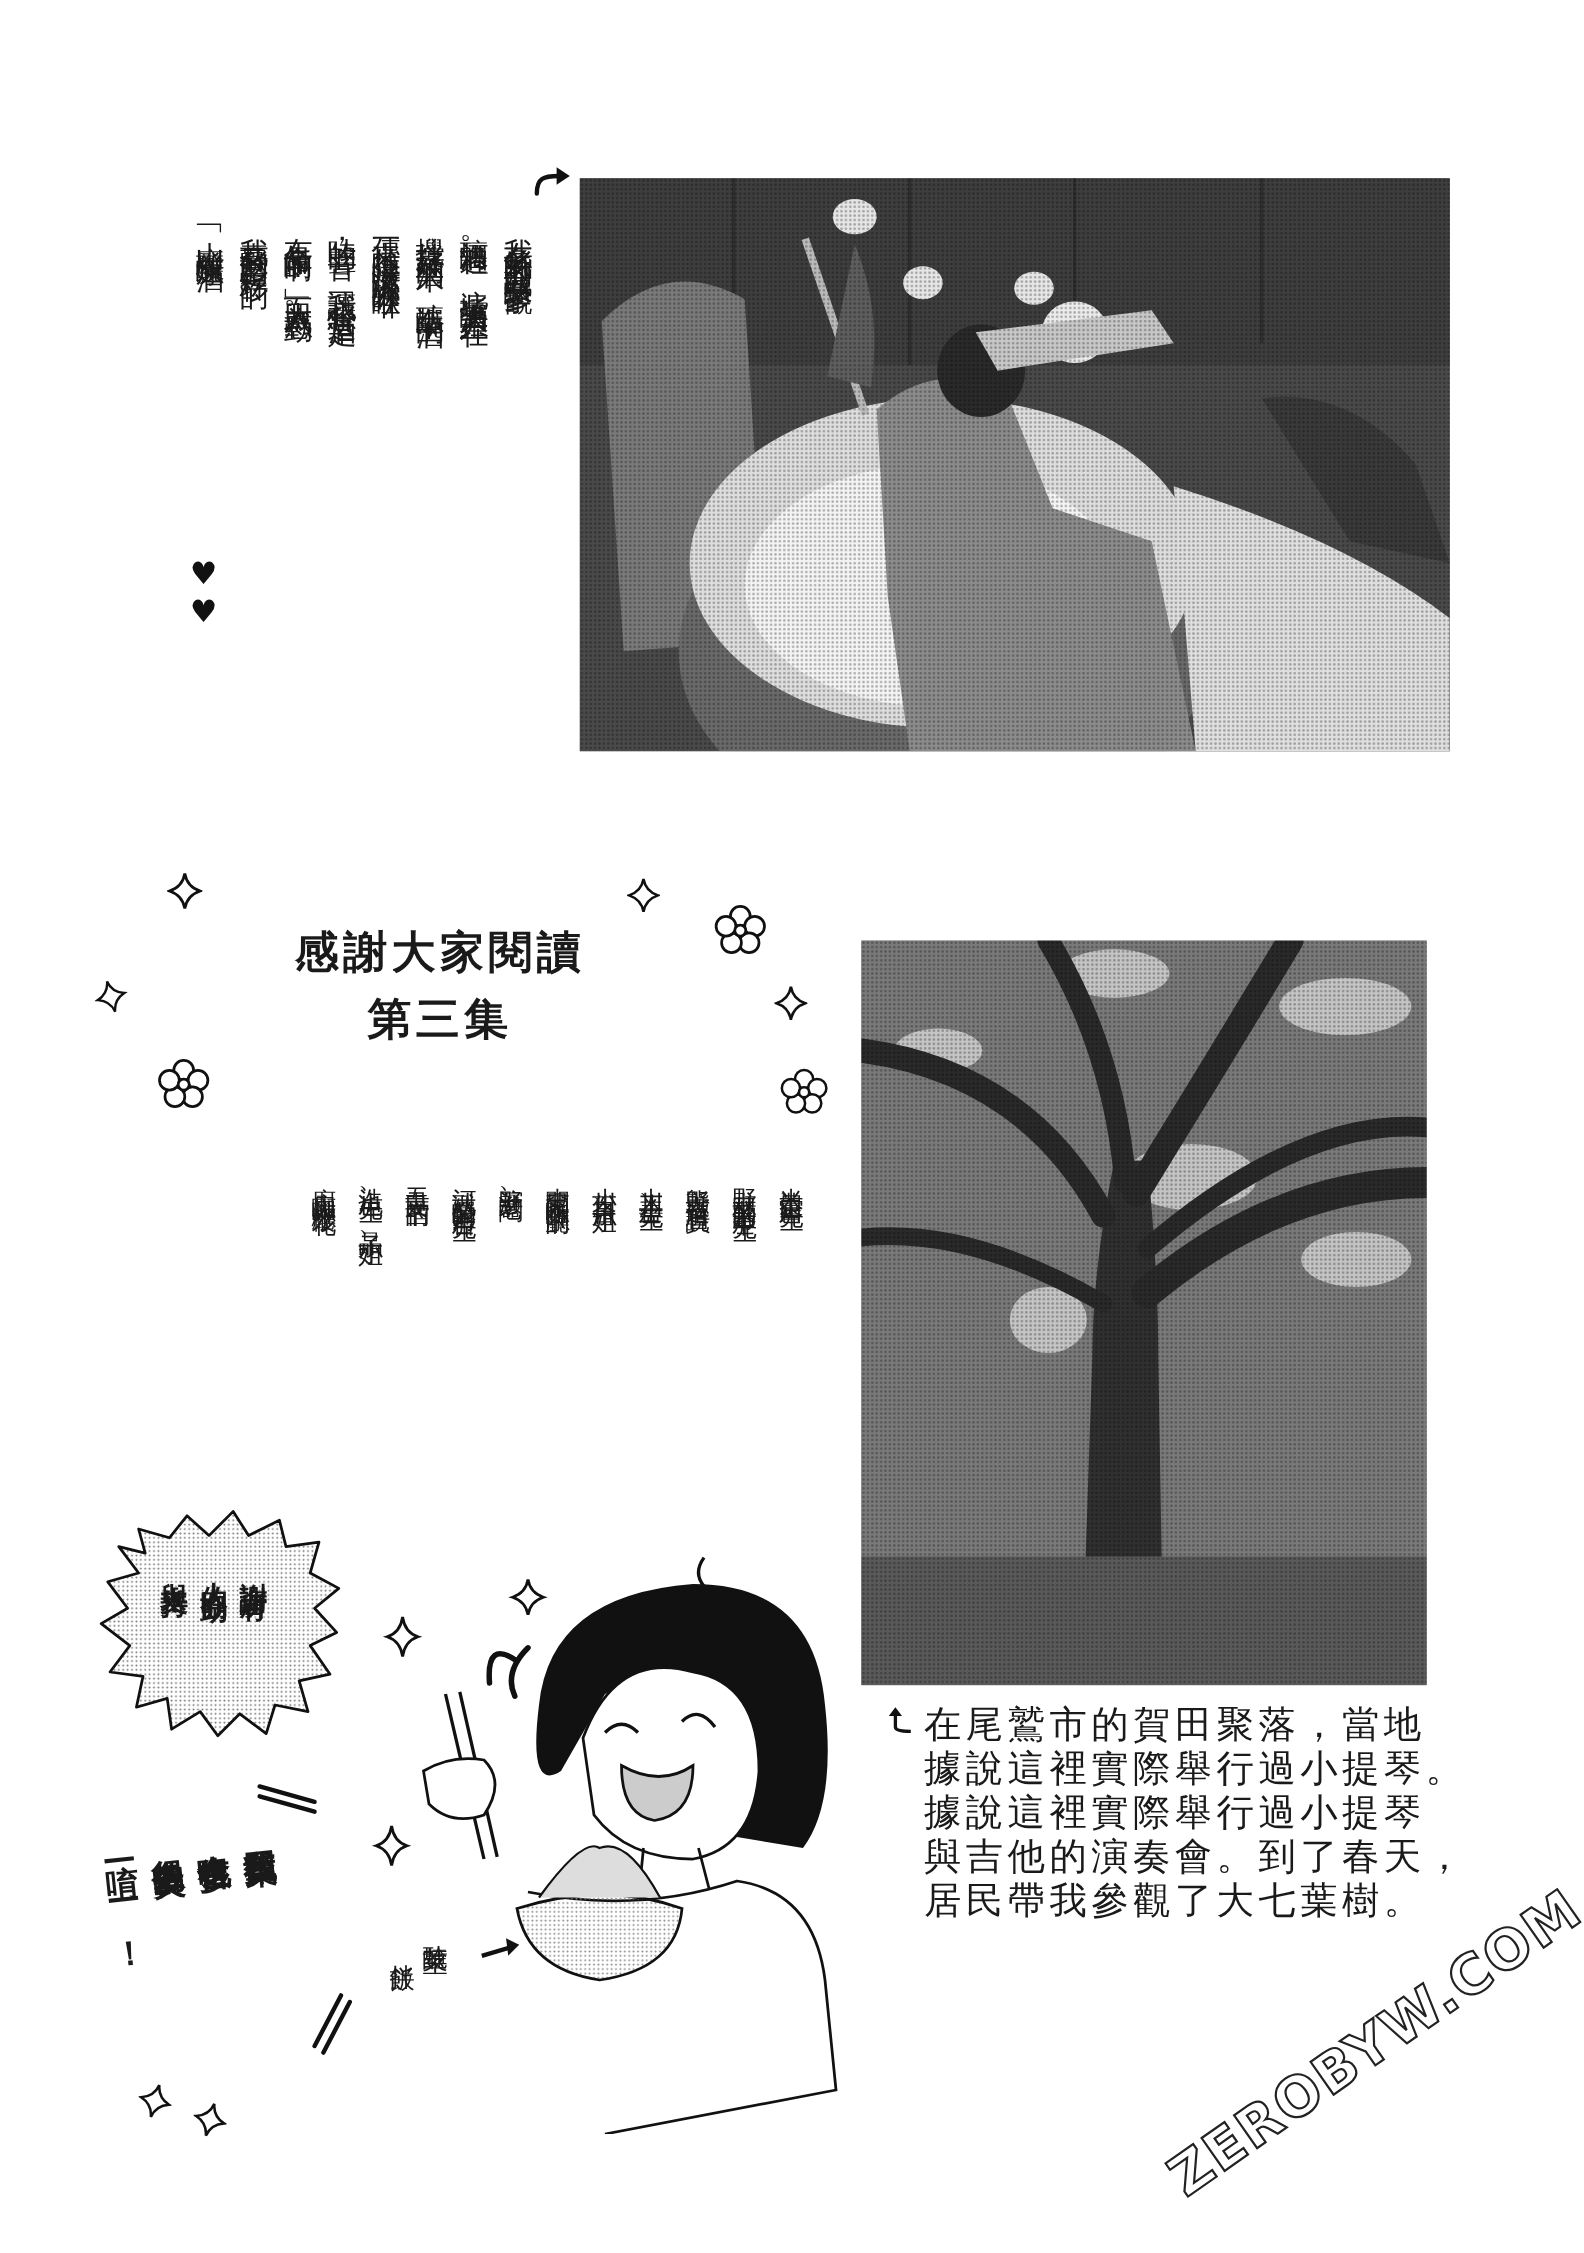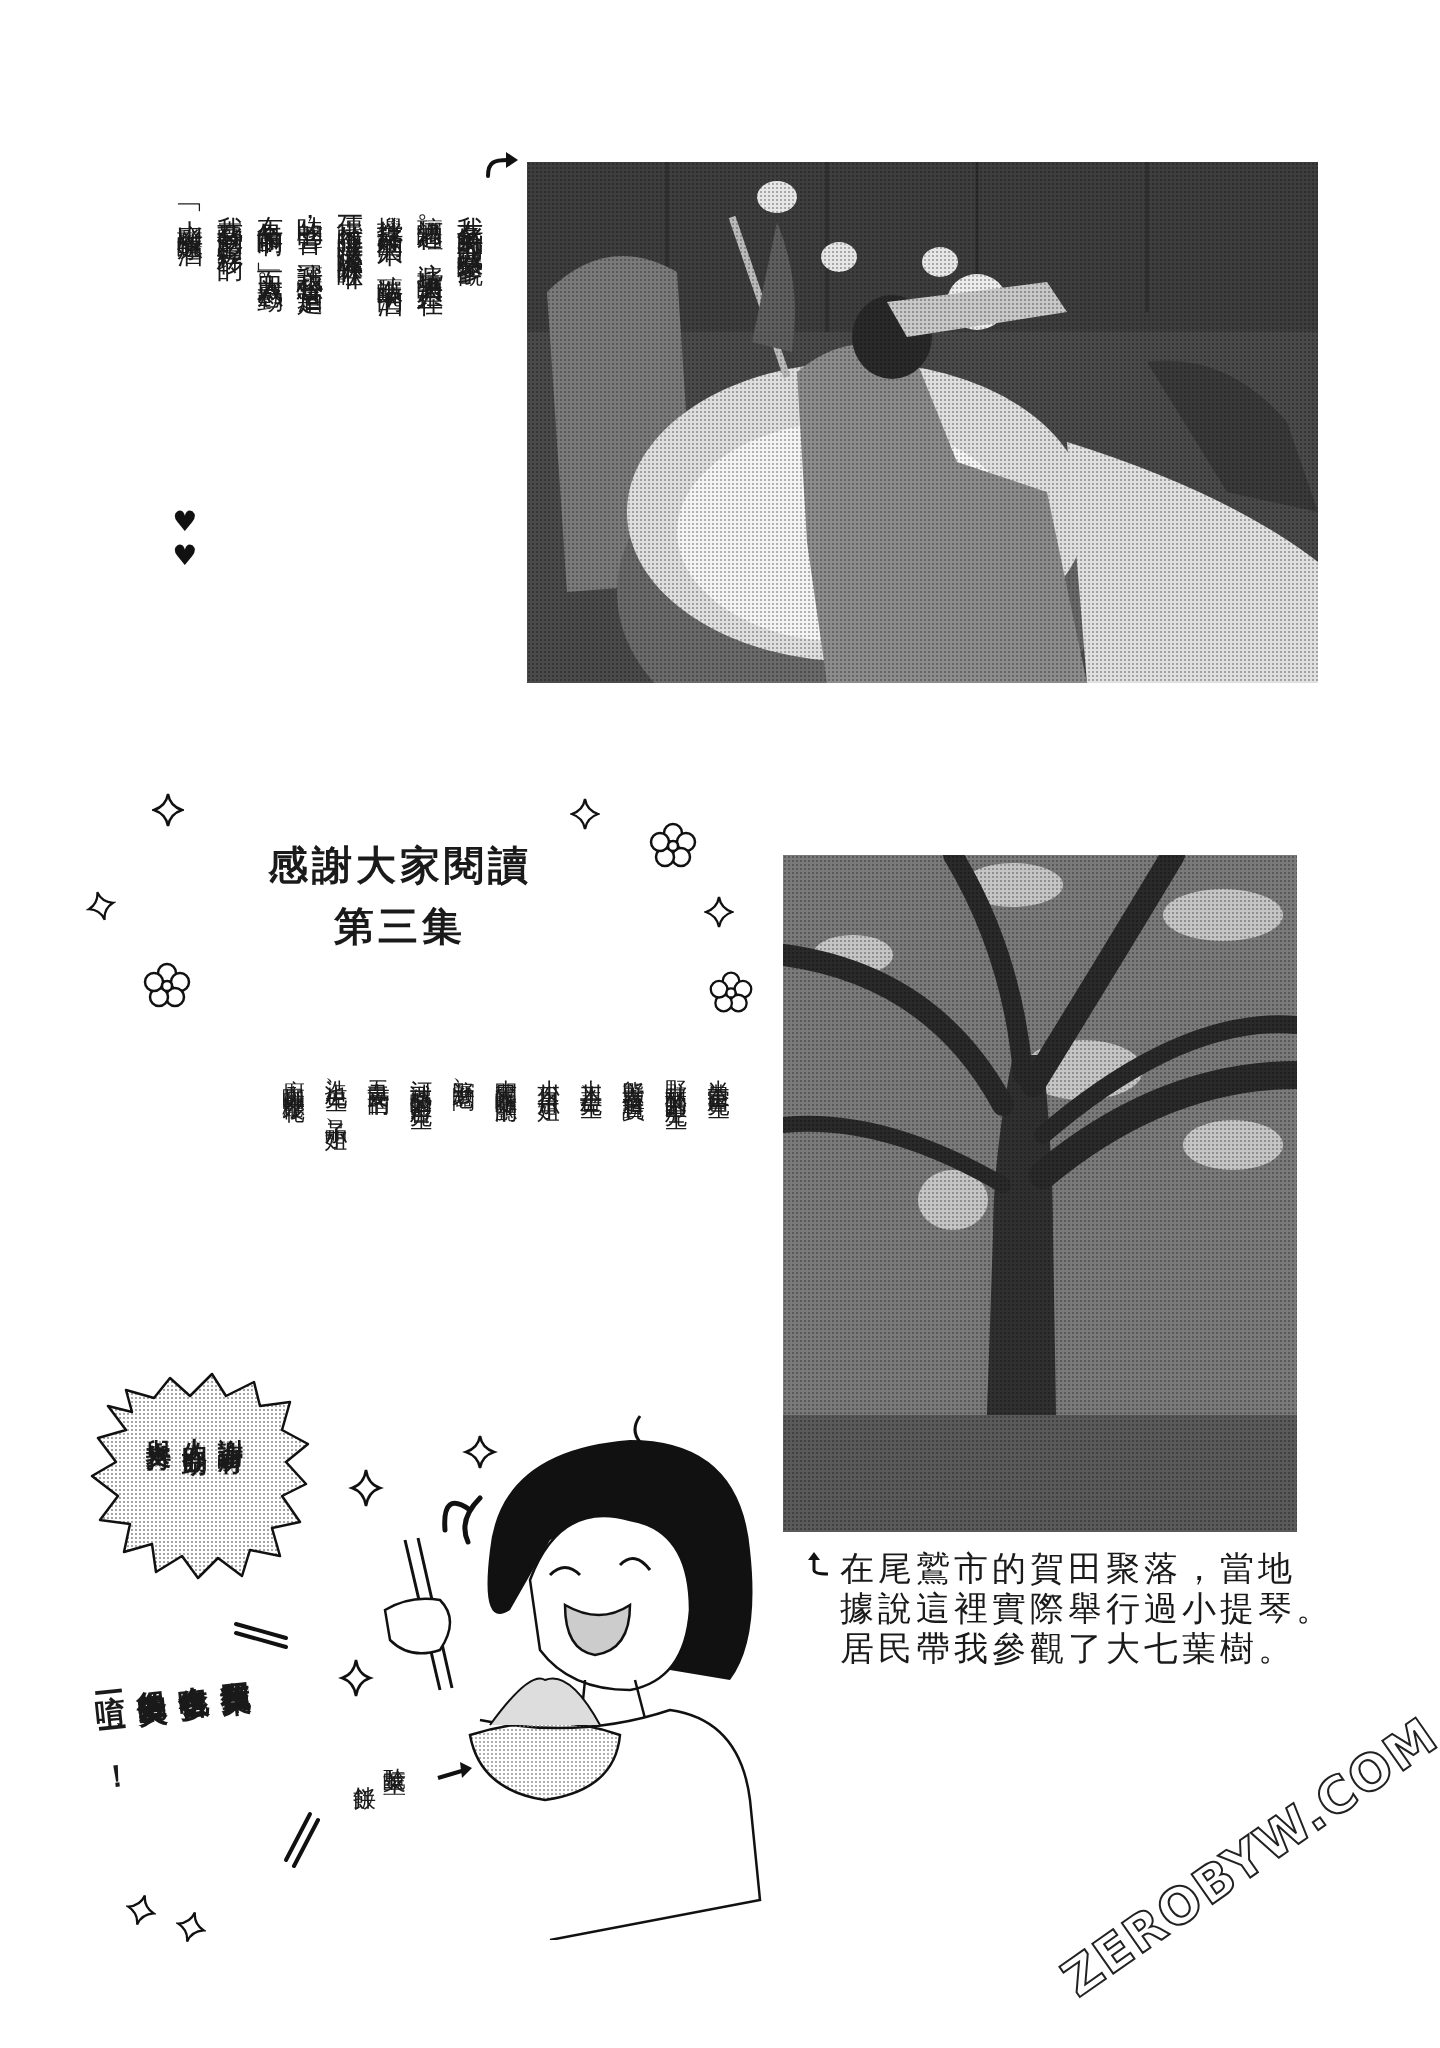--- a/index.html
+++ b/index.html
@@ -262,16 +262,18 @@
   </svg>
 </div>
 
 <svg class="abs" style="left:806px; top:1550px;" width="26" height="28" viewBox="0 0 26 28">
   <path d="M8 6 L8 20 Q8 24 22 24" stroke="#111" stroke-width="3" fill="none"></path>
   <path d="M2 10 L8 2 L14 10 Z" fill="#111"></path>
 </svg>
 <div class="abs caption">
   <span class="line">在尾鷲市的賀田聚落，當地</span>
   <span class="line">據說這裡實際舉行過小提琴。</span>
+  <span class="line">據說這裡實際舉行過小提琴</span>
+  <span class="line">與吉他的演奏會。到了春天，</span>
   <span class="line">居民帶我參觀了大七葉樹。</span>
 </div>
 
 <div class="abs watermark">ZEROBYW.COM</div>
 
 </body></html>

